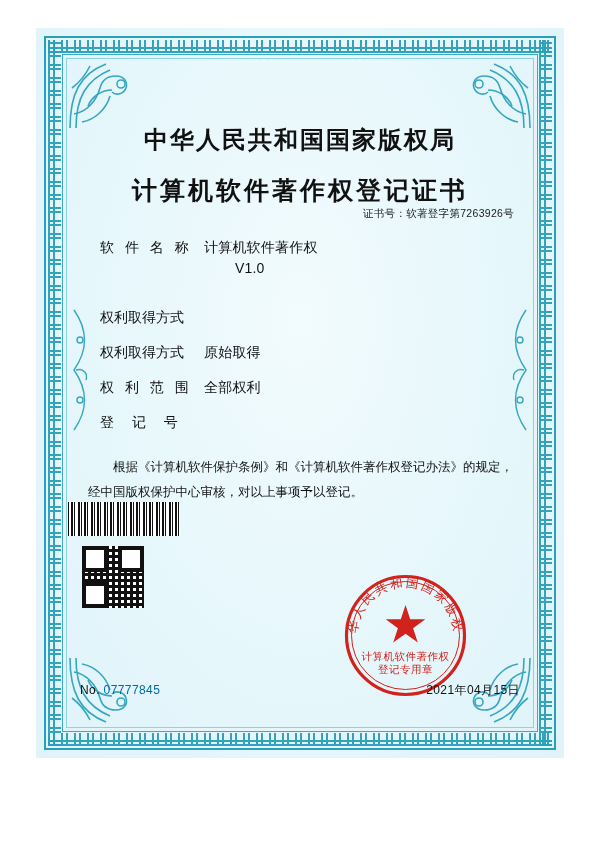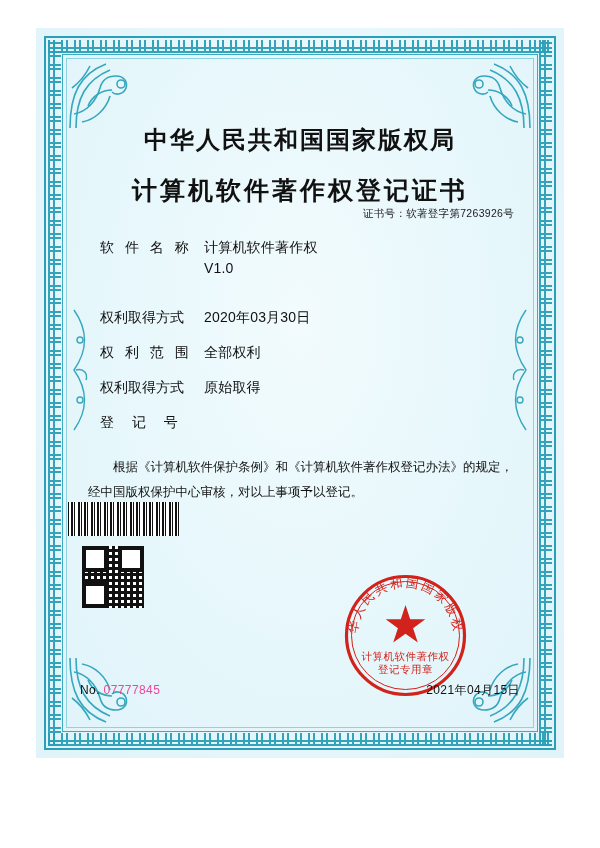--- a/index.html
+++ b/index.html
@@ -161,21 +161,21 @@
     flex: 0 0 104px;
     letter-spacing: 0px;
     white-space: nowrap;
   }
   .field-label.spaced { letter-spacing: 7px; }
   .field-label.spaced2 { letter-spacing: 3.5px; }
   .field-value {
     flex: 1 1 auto;
     letter-spacing: .2px;
   }
-  .field-value .line2 { display: block; }
+  .field-value .line2 { display: block; margin-left: 31px; }
 
   .gap-lg { height: 14px; }
 
   .para {
     margin-top: 22px;
     font-size: 12.5px;
     color: #111111;
     line-height: 2.0;
     text-indent: 25px;
     padding-left: 8px;
@@ -246,21 +246,21 @@
     left: 80px;
     top: 682px;
     width: 440px;
     display: flex;
     justify-content: space-between;
     align-items: baseline;
     font-size: 12px;
     color: #111;
   }
   .footer .serial { color: #111; letter-spacing: .4px; }
-  .footer .serial .sn { color: #ec4899; }
+  .footer .serial .sn { color: #0369a1; }
   .footer .date { letter-spacing: .4px; }
 </style>
 </head>
 <body>
 
 <div class="certificate">
 
   <div class="page-tint"></div>
 
   <div class="frame-outer"></div>
@@ -362,32 +362,31 @@
           <span>计算机软件著作权</span>
           <span class="line2">V1.0</span>
         </div>
       </div>
 
 
       <div class="gap-lg"></div>
 
       <div class="field-row">
         <div class="field-label">权利取得方式</div>
-        <div class="field-value">2020年03月30日</div>
-      </div>
-
+      </div>
+
+
+      <div class="field-row">
+        <div class="field-label">权利取得方式</div>
+        <div class="field-value">原始取得</div>
+      </div>
 
       <div class="field-row">
         <div class="field-label spaced2">权 利 范 围</div>
         <div class="field-value">全部权利</div>
-      </div>
-
-      <div class="field-row">
-        <div class="field-label">权利取得方式</div>
-        <div class="field-value">原始取得</div>
       </div>
 
       <div class="field-row">
         <div class="field-label spaced">登 记 号</div>
       </div>
 
     </div>
 
     <div class="para">根据《计算机软件保护条例》和《计算机软件著作权登记办法》的规定，经中国版权保护中心审核，对以上事项予以登记。</div>
 

